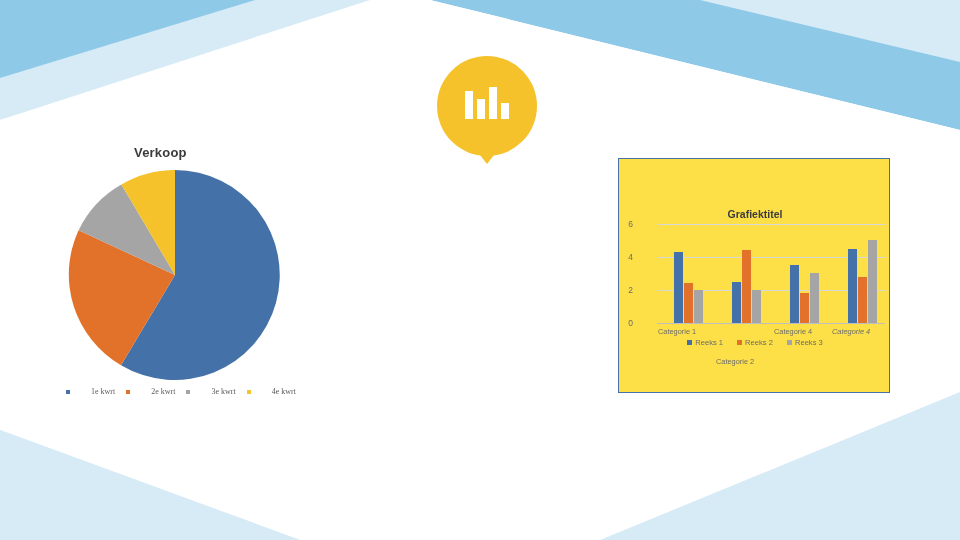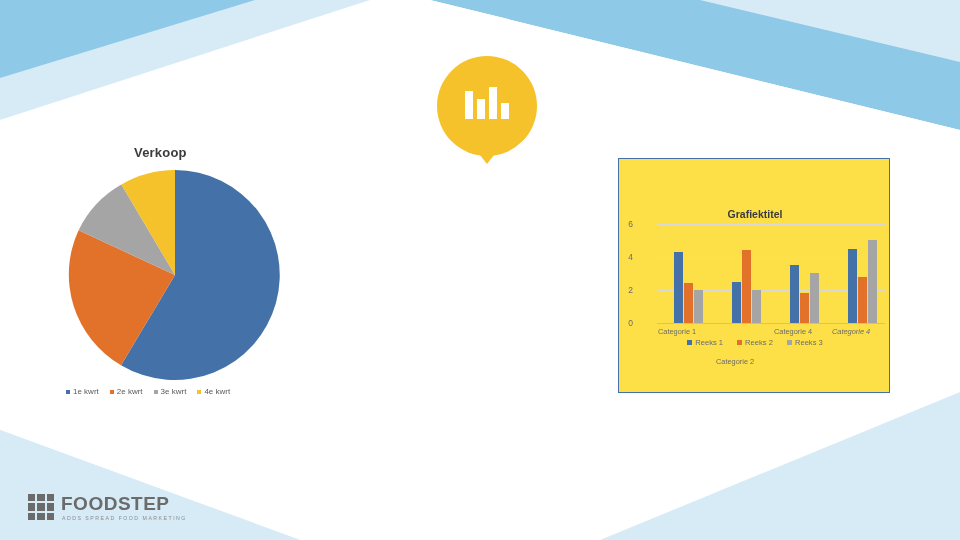--- a/index.html
+++ b/index.html
@@ -91,22 +91,23 @@
     flex-direction: row;
     align-items: center;
     gap: 11px;
     font-size: 8px;
     color: #595959;
   }
   .legend-item {
     display: flex;
     flex-direction: row;
     align-items: center;
-    gap: 3px;
+    gap: 21px;
     white-space: nowrap;
+    font-family: Liberation Serif, serif;
   }
   .legend-swatch {
     width: 4px;
     height: 4px;
     display: inline-block;
   }
 
   
   #bar-block {
     position: absolute;
@@ -360,29 +361,14 @@
         <span class="blegend-swatch" style="background:#e2712a"></span>
         <span>Reeks 2</span>
       </span>
       <span class="blegend-item">
         <span class="blegend-swatch" style="background:#a5a5a5"></span>
         <span>Reeks 3</span>
       </span>
     </div>
   </div>
 
-  <div id="logo">
-    <div id="logo-grid">
-      <span class="logo-cell"></span>
-        <span class="logo-cell"></span>
-        <span class="logo-cell"></span>
-      <span class="logo-cell"></span>
-        <span class="logo-cell"></span>
-        <span class="logo-cell"></span>
-      <span class="logo-cell"></span>
-        <span class="logo-cell"></span>
-        <span class="logo-cell"></span>
-    </div>
-    <div id="logo-name">FOODSTEP</div>
-    <div id="logo-tag">ADDS SPREAD FOOD MARKETING</div>
-  </div>
 
 </div>
 
 </body></html>

